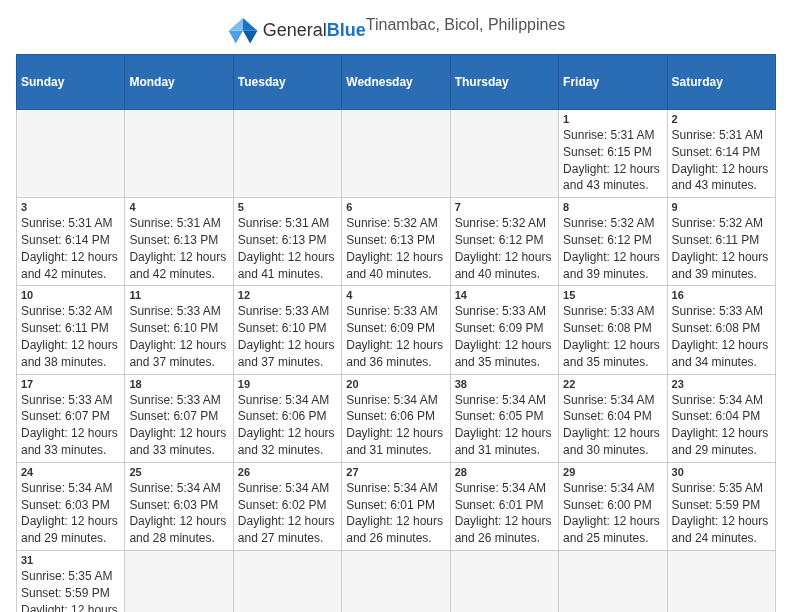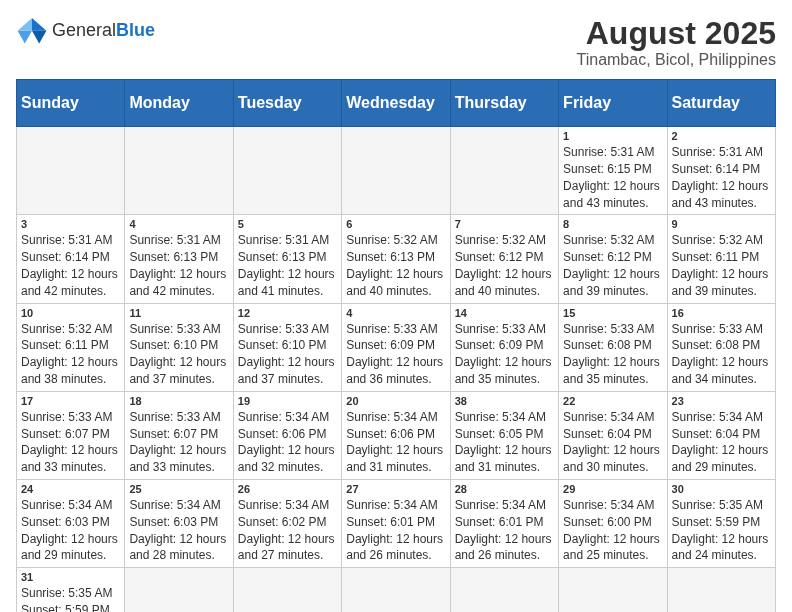--- a/index.html
+++ b/index.html
@@ -9,20 +9,21 @@
       font-family: Arial, sans-serif;
       background: #fff;
       overflow: hidden;
     }
     .page {
       width: 792px;
       height: 612px;
       padding: 16px;
       display: flex;
       flex-direction: column;
+      align-items: center;
     }
     .header {
       display: flex;
       justify-content: space-between;
       align-items: flex-start;
       margin-bottom: 10px;
     }
     .logo {
       display: flex;
       align-items: center;
@@ -57,23 +58,23 @@
     .calendar {
       flex: 1;
       border: 1px solid #ccc;
       border-collapse: collapse;
       width: 100%;
       table-layout: fixed;
     }
     .calendar thead tr th {
       background: #2a6db5;
       color: #fff;
-      font-size: 16px;
-      font-weight: bold;
-      padding: 14px 4px;
+      font-size: 12px;
+      font-weight: bold;
+      padding: 20px 4px;
       border: 1px solid #1e5a9c;
       text-align: left;
     }
     .calendar tbody tr td {
       border: 1px solid #ccc;
       vertical-align: top;
       padding: 3px 4px;
       font-size: 9.5px;
       color: #333;
       background: #fff;
@@ -110,21 +111,20 @@
         <polygon points="20,2 38,18 20,18" fill="#1a73c8"></polygon>
         <polygon points="20,18 38,18 29,34" fill="#0d5ca8"></polygon>
         <polygon points="2,18 20,18 11,34" fill="#4da0e8"></polygon>
         <polygon points="2,18 20,2 20,18" fill="#7bbef0"></polygon>
       </svg>
       <div>
         <span class="logo-text">General<span>Blue</span></span>
       </div>
     </div>
     <div class="title-area">
-      <div class="month-title">August 2025</div>
       <div class="subtitle">Tinambac, Bicol, Philippines</div>
     </div>
   </div>
 
   <table class="calendar">
     <thead>
       <tr>
       <th>Sunday</th>
           <th>Monday</th>
           <th>Tuesday</th>

